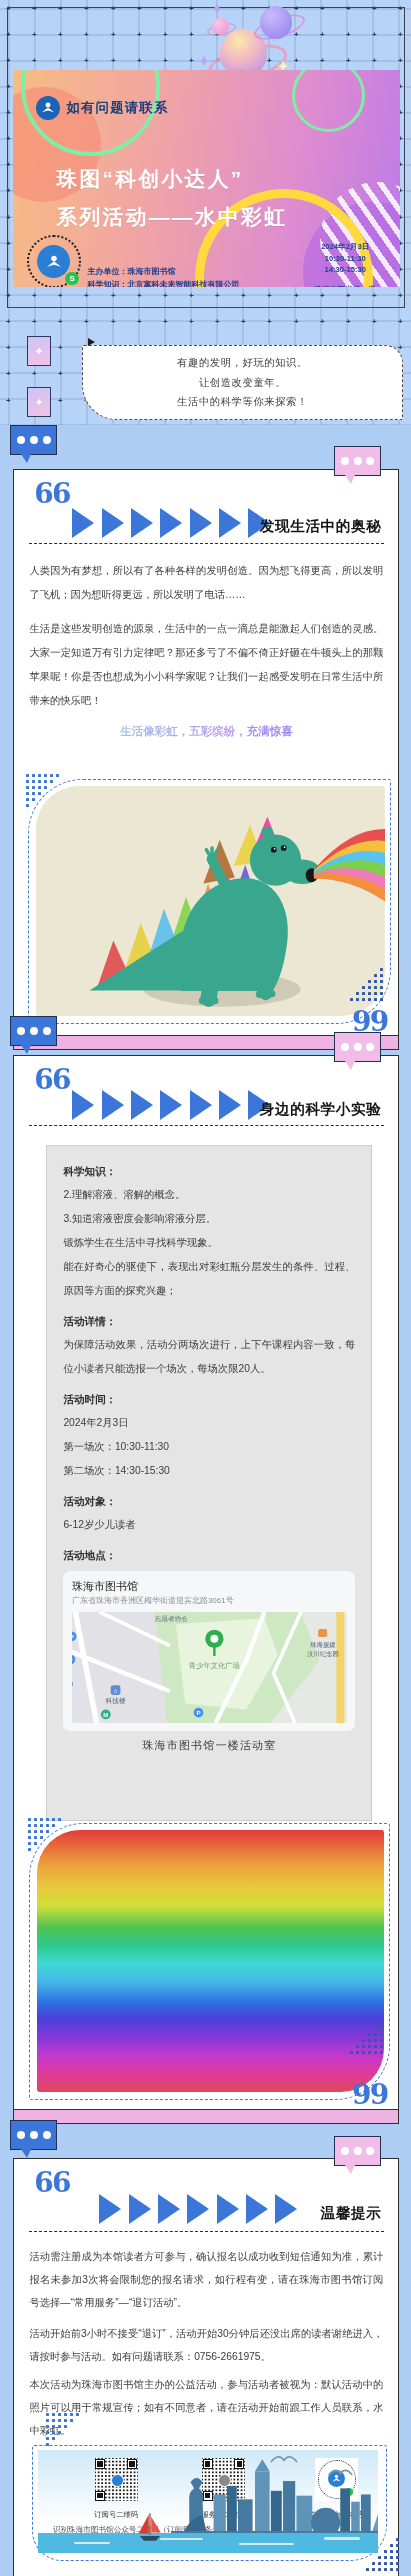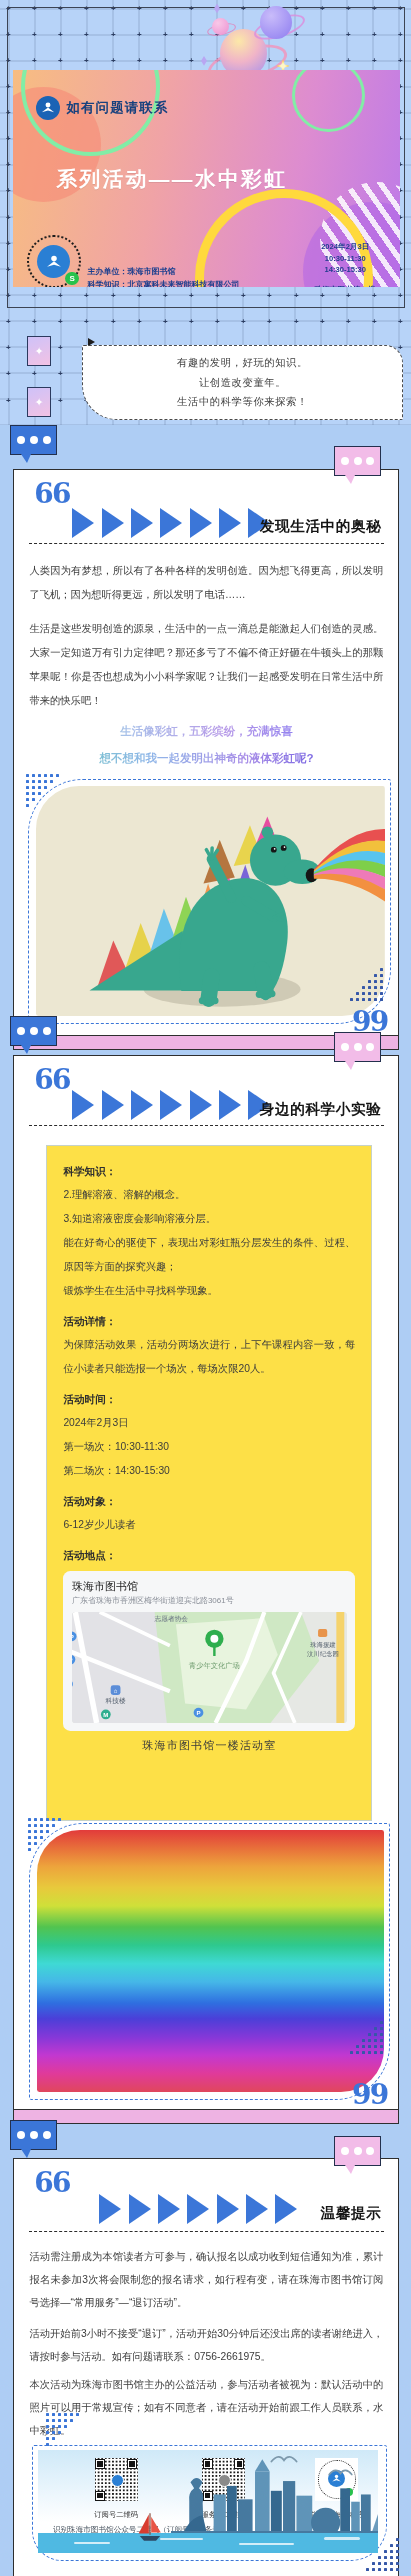--- a/index.html
+++ b/index.html
@@ -74,21 +74,21 @@
      background:linear-gradient(90deg,#63cdb4,#8fb7e8 35%,#a98fe8 60%,#6b5ae0 85%);-webkit-background-clip:text;background-clip:text;color:transparent;}
   .illo-frame{position:absolute;border:0.9px dashed #3b76d8;border-radius:2.4px 2.4px 55px 2.4px;border-top-left-radius:55px;}
   .illo-frame .inner{position:absolute;left:7.3px;top:6px;right:4.9px;bottom:7.3px;border-radius:43px 2.4px 43px 2.4px;overflow:hidden;}
   .pink-strip{position:absolute;left:0;right:0;bottom:0;height:13.4px;background:#eeb3e3;border-top:1.2px solid #2e2e2e;}
   .dot-tri{position:absolute;display:flex;flex-direction:column;gap:3px;z-index:6;}
   .dot-tri .r{display:flex;gap:3px;}
   .dot-tri.br{align-items:flex-end;}
   .dot-tri b{width:3px;height:3px;border-radius:0.6px;background:#3b76d8;}
   .dot-tri.dark b{background:#3658a8;}
   
-  .inner-box{position:absolute;left:32px;top:89px;width:326px;height:676px;border:0.6px solid #c6d2c8;background:#fde047;padding:13.4px 16px;box-sizing:border-box;overflow:hidden;}
+  .inner-box{position:absolute;left:32px;top:89px;width:326px;height:676px;border:0.6px solid #c6d2c8;background:#e5e5e5;padding:13.4px 16px;box-sizing:border-box;overflow:hidden;}
   .h-label{font-size:10.6px;font-weight:bold;color:#2e2e2e;line-height:24px;margin-top:6px;}
   .h-label:first-child{margin-top:0;}
   .line{font-size:10.3px;color:#3c3c3c;line-height:24px;text-align:justify;}
   .map-card{margin-top:3.6px;background:#f6f7f8;border-radius:7.3px;padding:7.3px 8.5px;}
   .map-name{font-size:11px;color:#222;line-height:16px;}
   .map-addr{font-size:8px;color:#8a8f98;line-height:12px;margin-top:1.2px;}
   .map-canvas{margin-top:4.9px;width:100%;height:111px;border-radius:3.6px;overflow:hidden;background:#e9efe7;}
   .map-caption{text-align:center;font-size:11px;color:#3a3a3a;letter-spacing:1.2px;line-height:24px;margin-top:2.4px;}
   .rainbow{position:absolute;left:14.6px;top:767px;width:359px;height:275px;border:0.9px dashed #3b76d8;border-radius:55px 2.4px 55px 2.4px;}
   .rainbow .fill{position:absolute;left:6.7px;top:6px;right:4.9px;bottom:7.3px;border-radius:43px 2.4px 43px 2.4px;
@@ -402,20 +402,21 @@
     <div class="logo-row">
       <div class="logo-badge">
         <svg width="16" height="16" viewBox="0 0 26 26">
             <circle cx="13" cy="8" r="4" fill="#fff"></circle>
             <path d="M3 20 L13 12 L23 20 L13 17 Z" fill="#fff"></path>
           </svg>
       </div>
       <div class="logo-text">如有问题请联系</div>
     </div>
     <div class="banner-title">
+      <div>珠图“科创小达人”</div>
       <div>系列活动——水中彩虹</div>
     </div>
     <div class="mini-qr">
       <div class="ring"></div>
       <div class="core">
         <svg width="18" height="18" viewBox="0 0 26 26">
             <circle cx="13" cy="8" r="4" fill="#fff"></circle>
             <path d="M3 20 L13 12 L23 20 L13 17 Z" fill="#fff"></path>
           </svg>
       </div>
@@ -466,21 +467,20 @@
         <div class="tri"></div>
         <div class="tri"></div>
         <div class="tri"></div>
         <div class="tri"></div>
       </div>
     <div class="sec-title" style="top:47px;">发现生活中的奥秘</div>
     <div class="dash-div" style="top:73px;"></div>
     <div class="para" style="top:89px;">人类因为有梦想，所以有了各种各样的发明创造。因为想飞得更高，所以发明了飞机；因为想听得更远，所以发明了电话……</div>
     <div class="para" style="top:147px;">生活是这些发明创造的源泉，生活中的一点一滴总是能激起人们创造的灵感。大家一定知道万有引力定律吧？那还多亏了不偏不倚正好砸在牛顿头上的那颗苹果呢！你是否也想成为小小科学家呢？让我们一起感受发明在日常生活中所带来的快乐吧！</div>
     <div class="grad1" style="top:254px;text-decoration:underline;">生活像彩虹，五彩缤纷，充满惊喜</div>
-    <div class="grad2" style="top:281px;">想不想和我一起发明出神奇的液体彩虹呢?</div>
 
     <div class="illo-frame" style="left:13.4px;top:309px;width:361px;height:243px;">
       <div class="inner">
         <svg width="100%" height="100%" viewBox="0 0 600 400" preserveAspectRatio="xMidYMid slice">
           <rect width="600" height="400" fill="#ece7d2"></rect>
           <ellipse cx="320" cy="352" rx="135" ry="30" fill="#9a9480" opacity="0.35"></ellipse>
 
           <polygon points="105,350 133,268 162,332" fill="#e05858"></polygon>
           <polygon points="150,327 180,238 207,307" fill="#e6d24a"></polygon>
           <polygon points="192,302 220,213 247,284" fill="#68c2ea"></polygon>
@@ -630,22 +630,22 @@
         <div class="tri"></div>
         <div class="tri"></div>
       </div>
     <div class="sec-title" style="top:44px;">身边的科学小实验</div>
     <div class="dash-div" style="top:69px;"></div>
 
     <div class="inner-box">
       <div class="h-label">科学知识：</div>
       <div class="line">2.理解溶液、溶解的概念。</div>
       <div class="line">3.知道溶液密度会影响溶液分层。</div>
+      <div class="line">锻炼学生在生活中寻找科学现象。</div>
       <div class="line">能在好奇心的驱使下，表现出对彩虹瓶分层发生的条件、过程、原因等方面的探究兴趣；</div>
-      <div class="line">锻炼学生在生活中寻找科学现象。</div>
       <div class="h-label">活动详情：</div>
       <div class="line">为保障活动效果，活动分两场次进行，上下午课程内容一致，每位小读者只能选报一个场次，每场次限20人。</div>
       <div class="h-label">活动时间：</div>
       <div class="line">2024年2月3日</div>
       <div class="line">第一场次：10:30-11:30</div>
       <div class="line">第二场次：14:30-15:30</div>
       <div class="h-label">活动对象：</div>
       <div class="line">6-12岁少儿读者</div>
       <div class="h-label">活动地点：</div>
 

